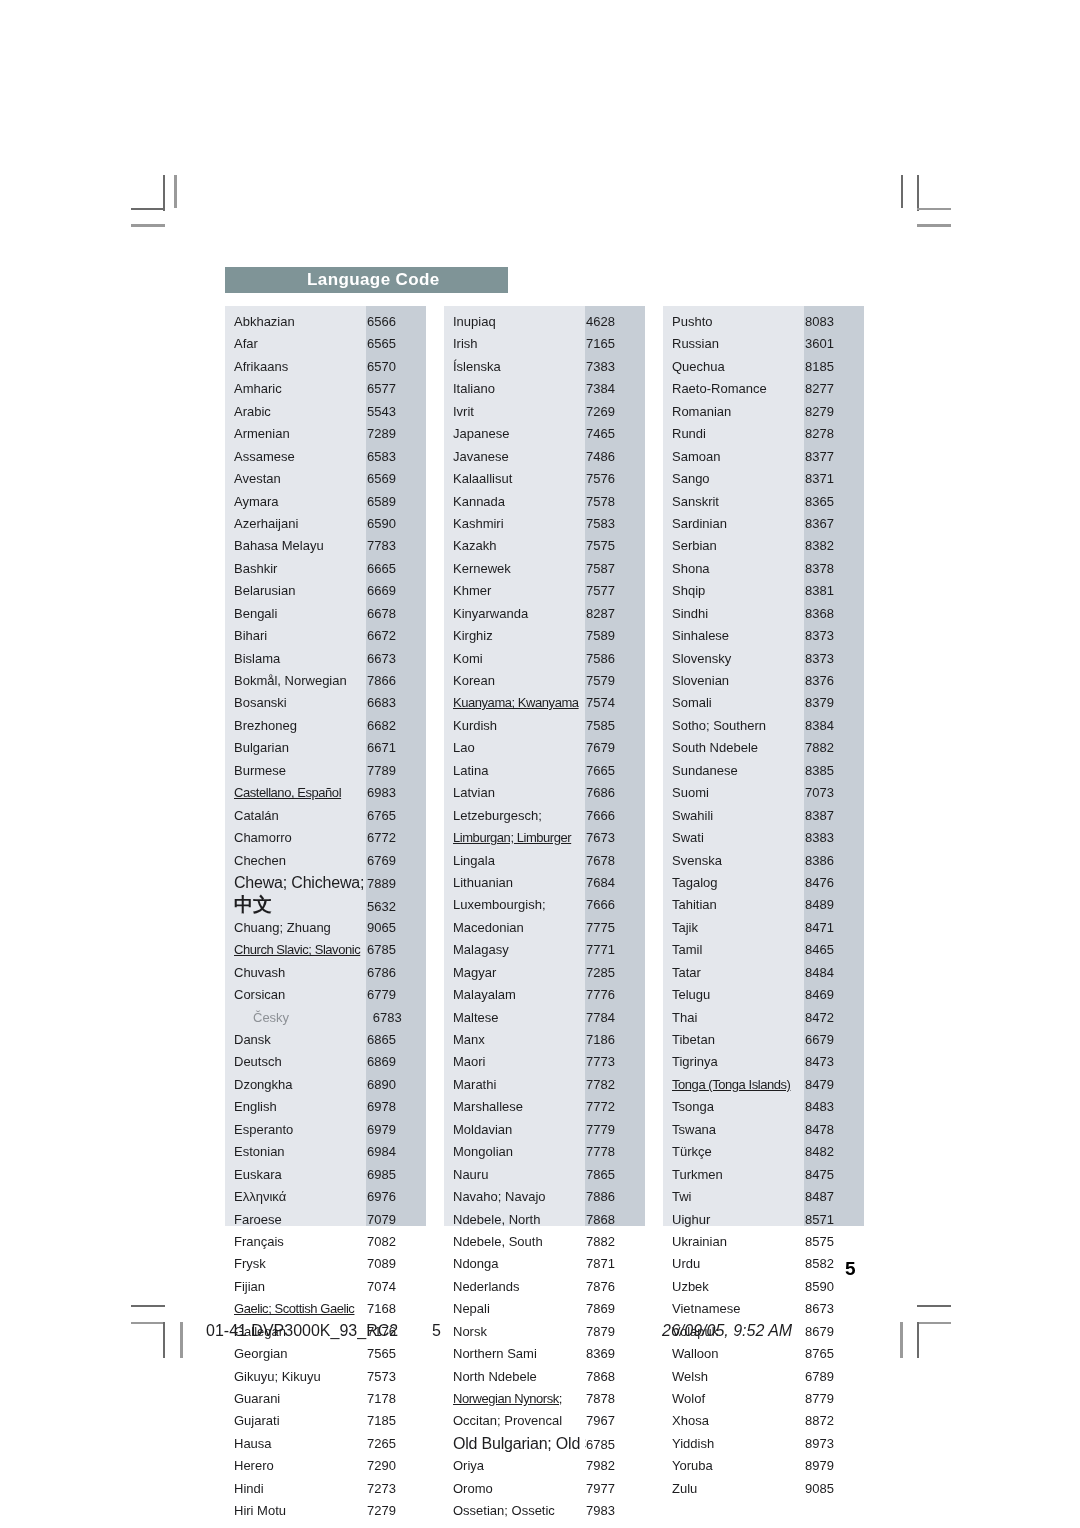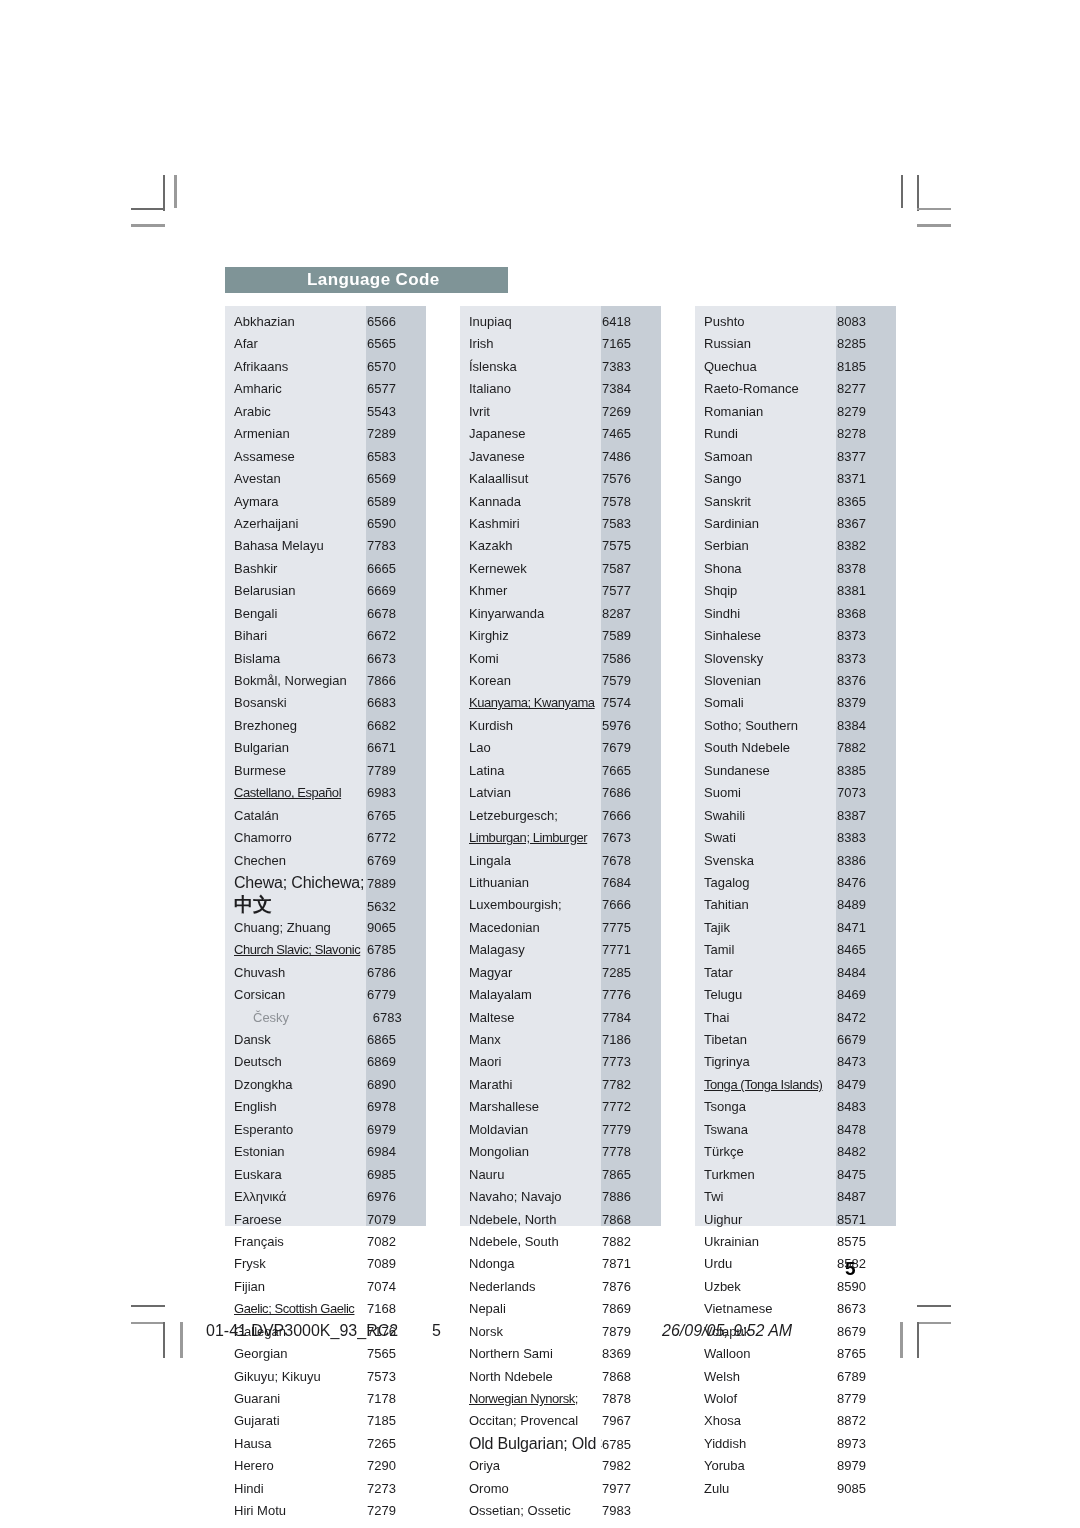--- a/index.html
+++ b/index.html
@@ -66,21 +66,21 @@
   }
 
   
   #code-table {
     position: absolute;
     left: 225px;
     top: 306px;
     width: 640px;
     height: 920px;
     display: flex;
-    gap: 34px;
+    gap: 18px;
   }
   .code-column {
     position: relative;
     width: 201px;
     height: 920px;
     background: #e4e7ec;
     display: flex;
     flex-direction: column;
   }
   .code-column .code-band {
@@ -402,21 +402,21 @@
           <span class="lang-name">Hrwatski</span>
           <span class="lang-code">6779</span>
         </div>
       </div>
     </div>
     <div class="code-column">
       <div class="code-band"></div>
       <div class="code-rows">
         <div class="code-row">
           <span class="lang-name">Inupiaq</span>
-          <span class="lang-code">6418</span>
+          <span class="lang-code">4628</span>
         </div>
         <div class="code-row">
           <span class="lang-name">Irish</span>
           <span class="lang-code">7165</span>
         </div>
         <div class="code-row">
           <span class="lang-name">Íslenska</span>
           <span class="lang-code">7383</span>
         </div>
         <div class="code-row">
@@ -474,21 +474,21 @@
         <div class="code-row">
           <span class="lang-name">Korean</span>
           <span class="lang-code">7579</span>
         </div>
         <div class="code-row tight">
           <span class="lang-name">Kuanyama; Kwanyama</span>
           <span class="lang-code">7574</span>
         </div>
         <div class="code-row">
           <span class="lang-name">Kurdish</span>
-          <span class="lang-code">5976</span>
+          <span class="lang-code">7585</span>
         </div>
         <div class="code-row">
           <span class="lang-name">Lao</span>
           <span class="lang-code">7679</span>
         </div>
         <div class="code-row">
           <span class="lang-name">Latina</span>
           <span class="lang-code">7665</span>
         </div>
         <div class="code-row">
@@ -631,21 +631,21 @@
     </div>
     <div class="code-column">
       <div class="code-band"></div>
       <div class="code-rows">
         <div class="code-row">
           <span class="lang-name">Pushto</span>
           <span class="lang-code">8083</span>
         </div>
         <div class="code-row">
           <span class="lang-name">Russian</span>
-          <span class="lang-code">8285</span>
+          <span class="lang-code">3601</span>
         </div>
         <div class="code-row">
           <span class="lang-name">Quechua</span>
           <span class="lang-code">8185</span>
         </div>
         <div class="code-row">
           <span class="lang-name">Raeto-Romance</span>
           <span class="lang-code">8277</span>
         </div>
         <div class="code-row">

